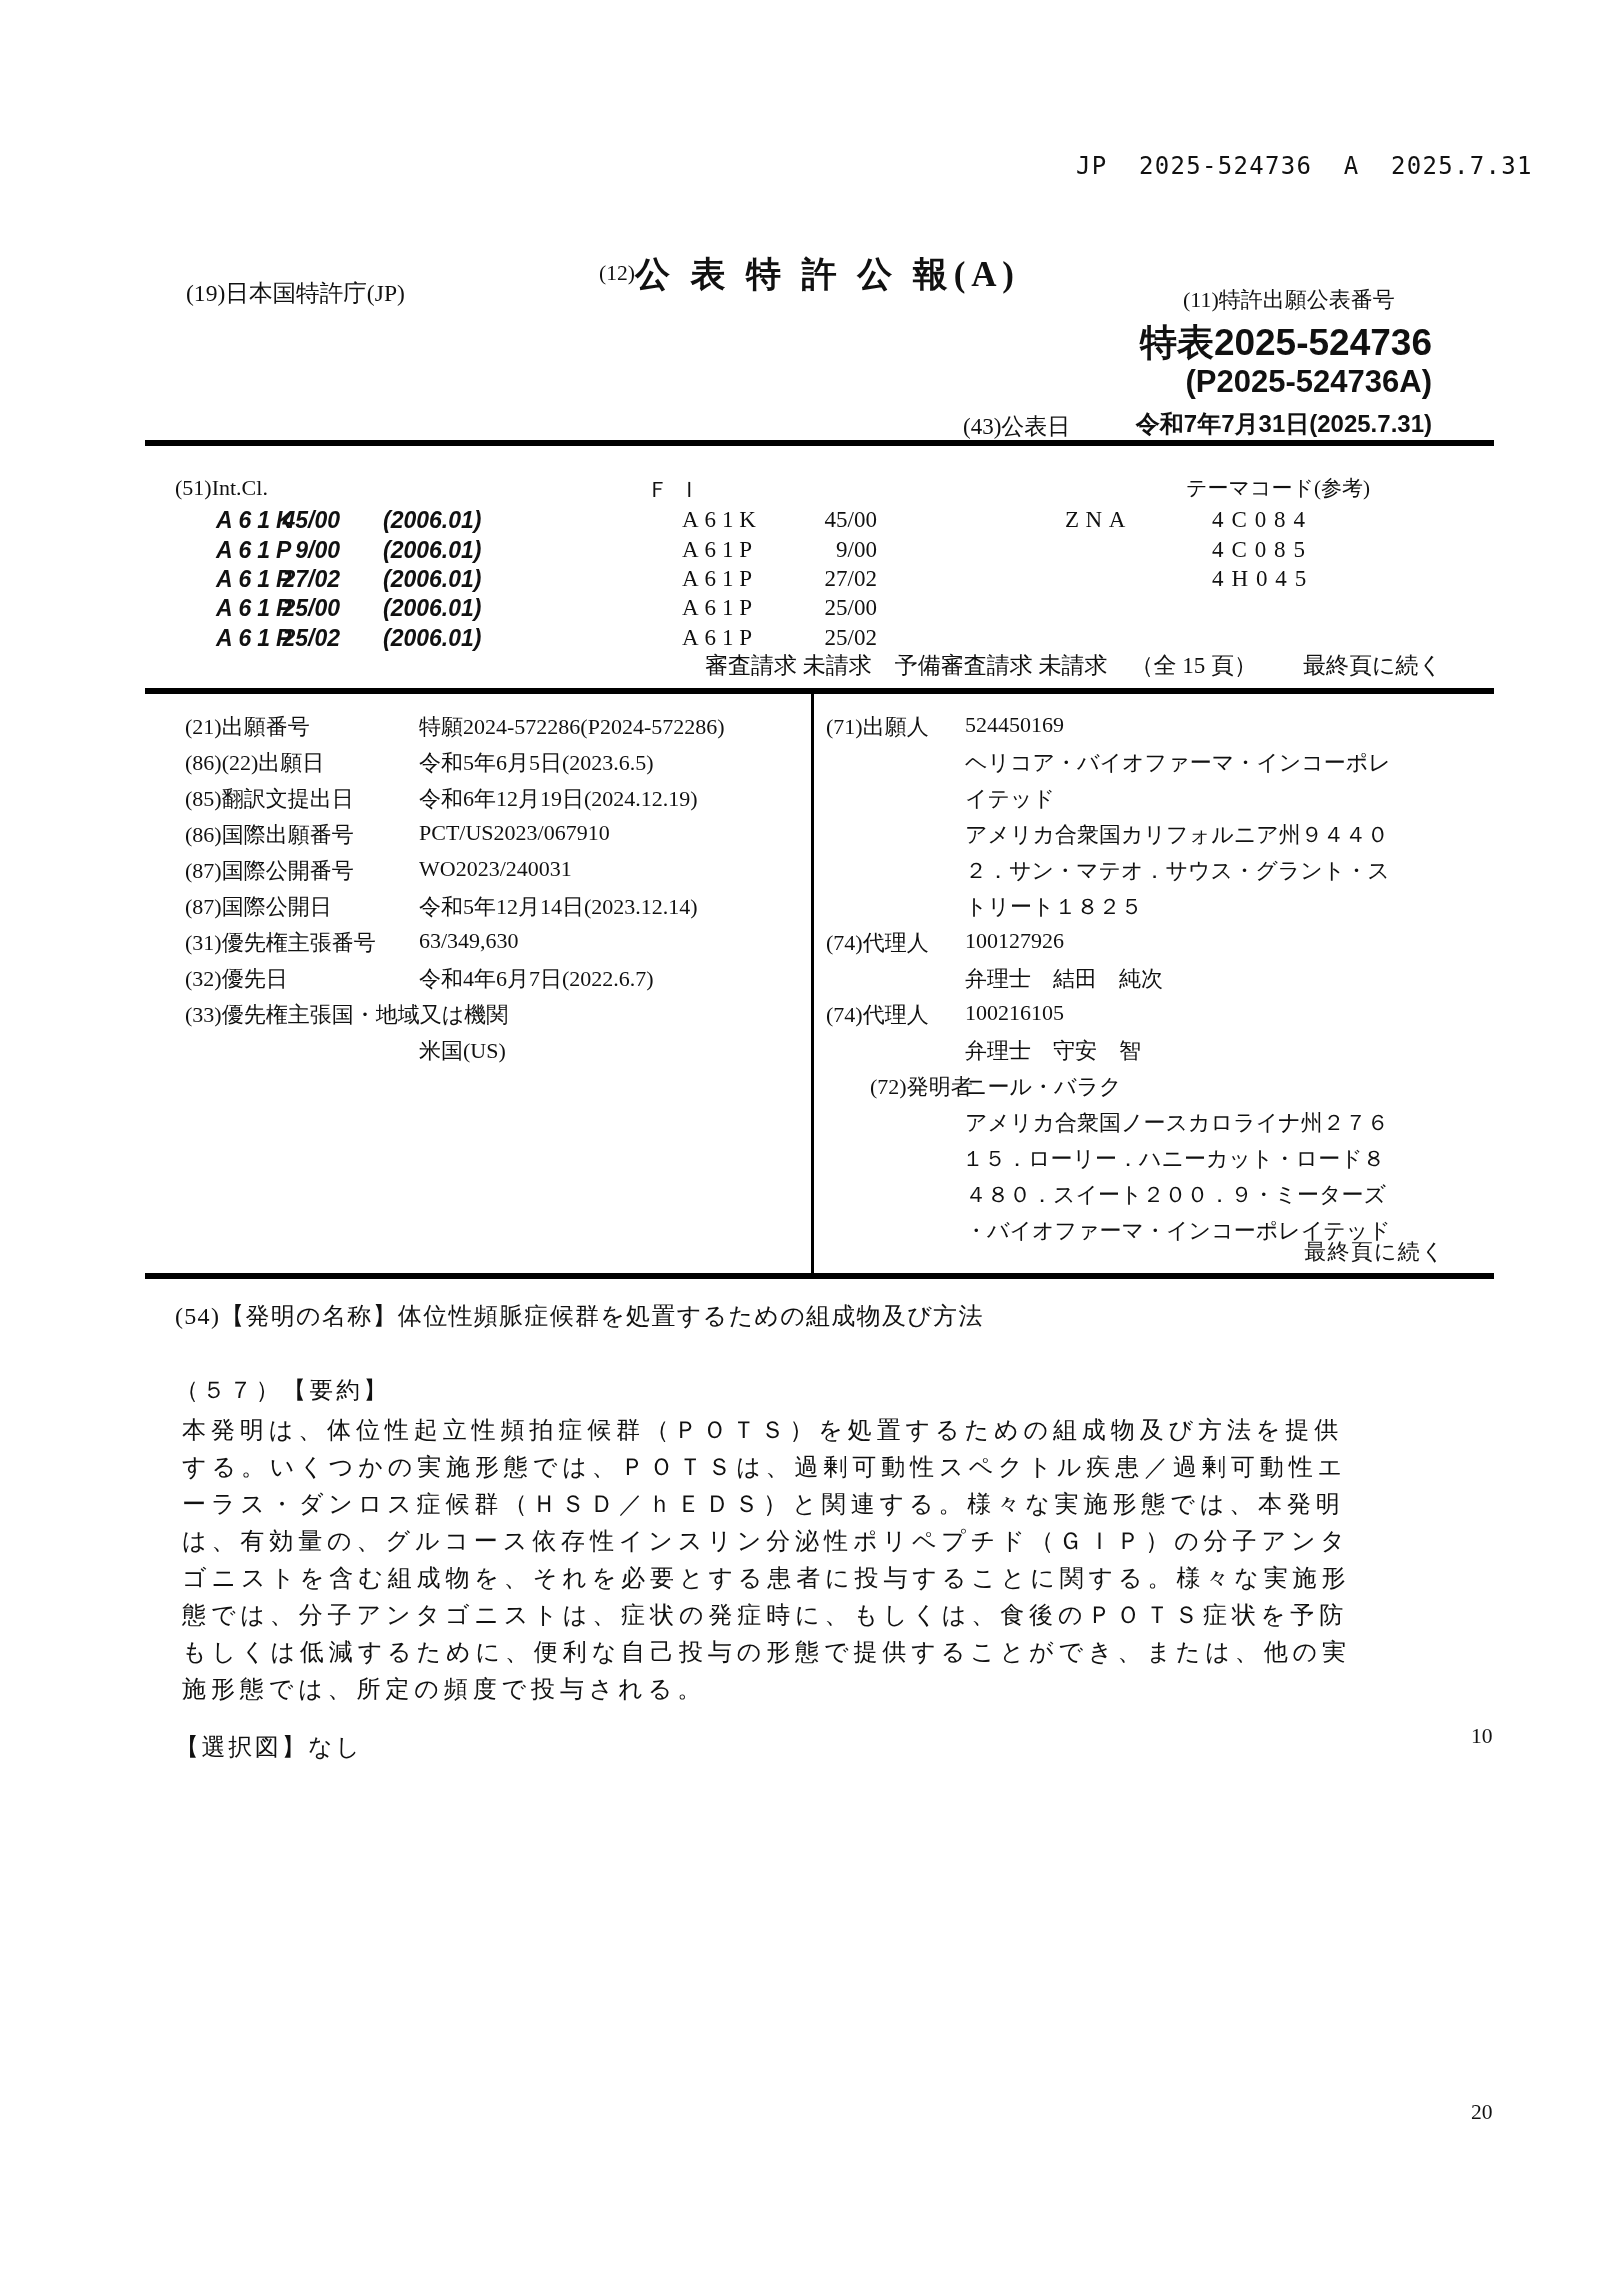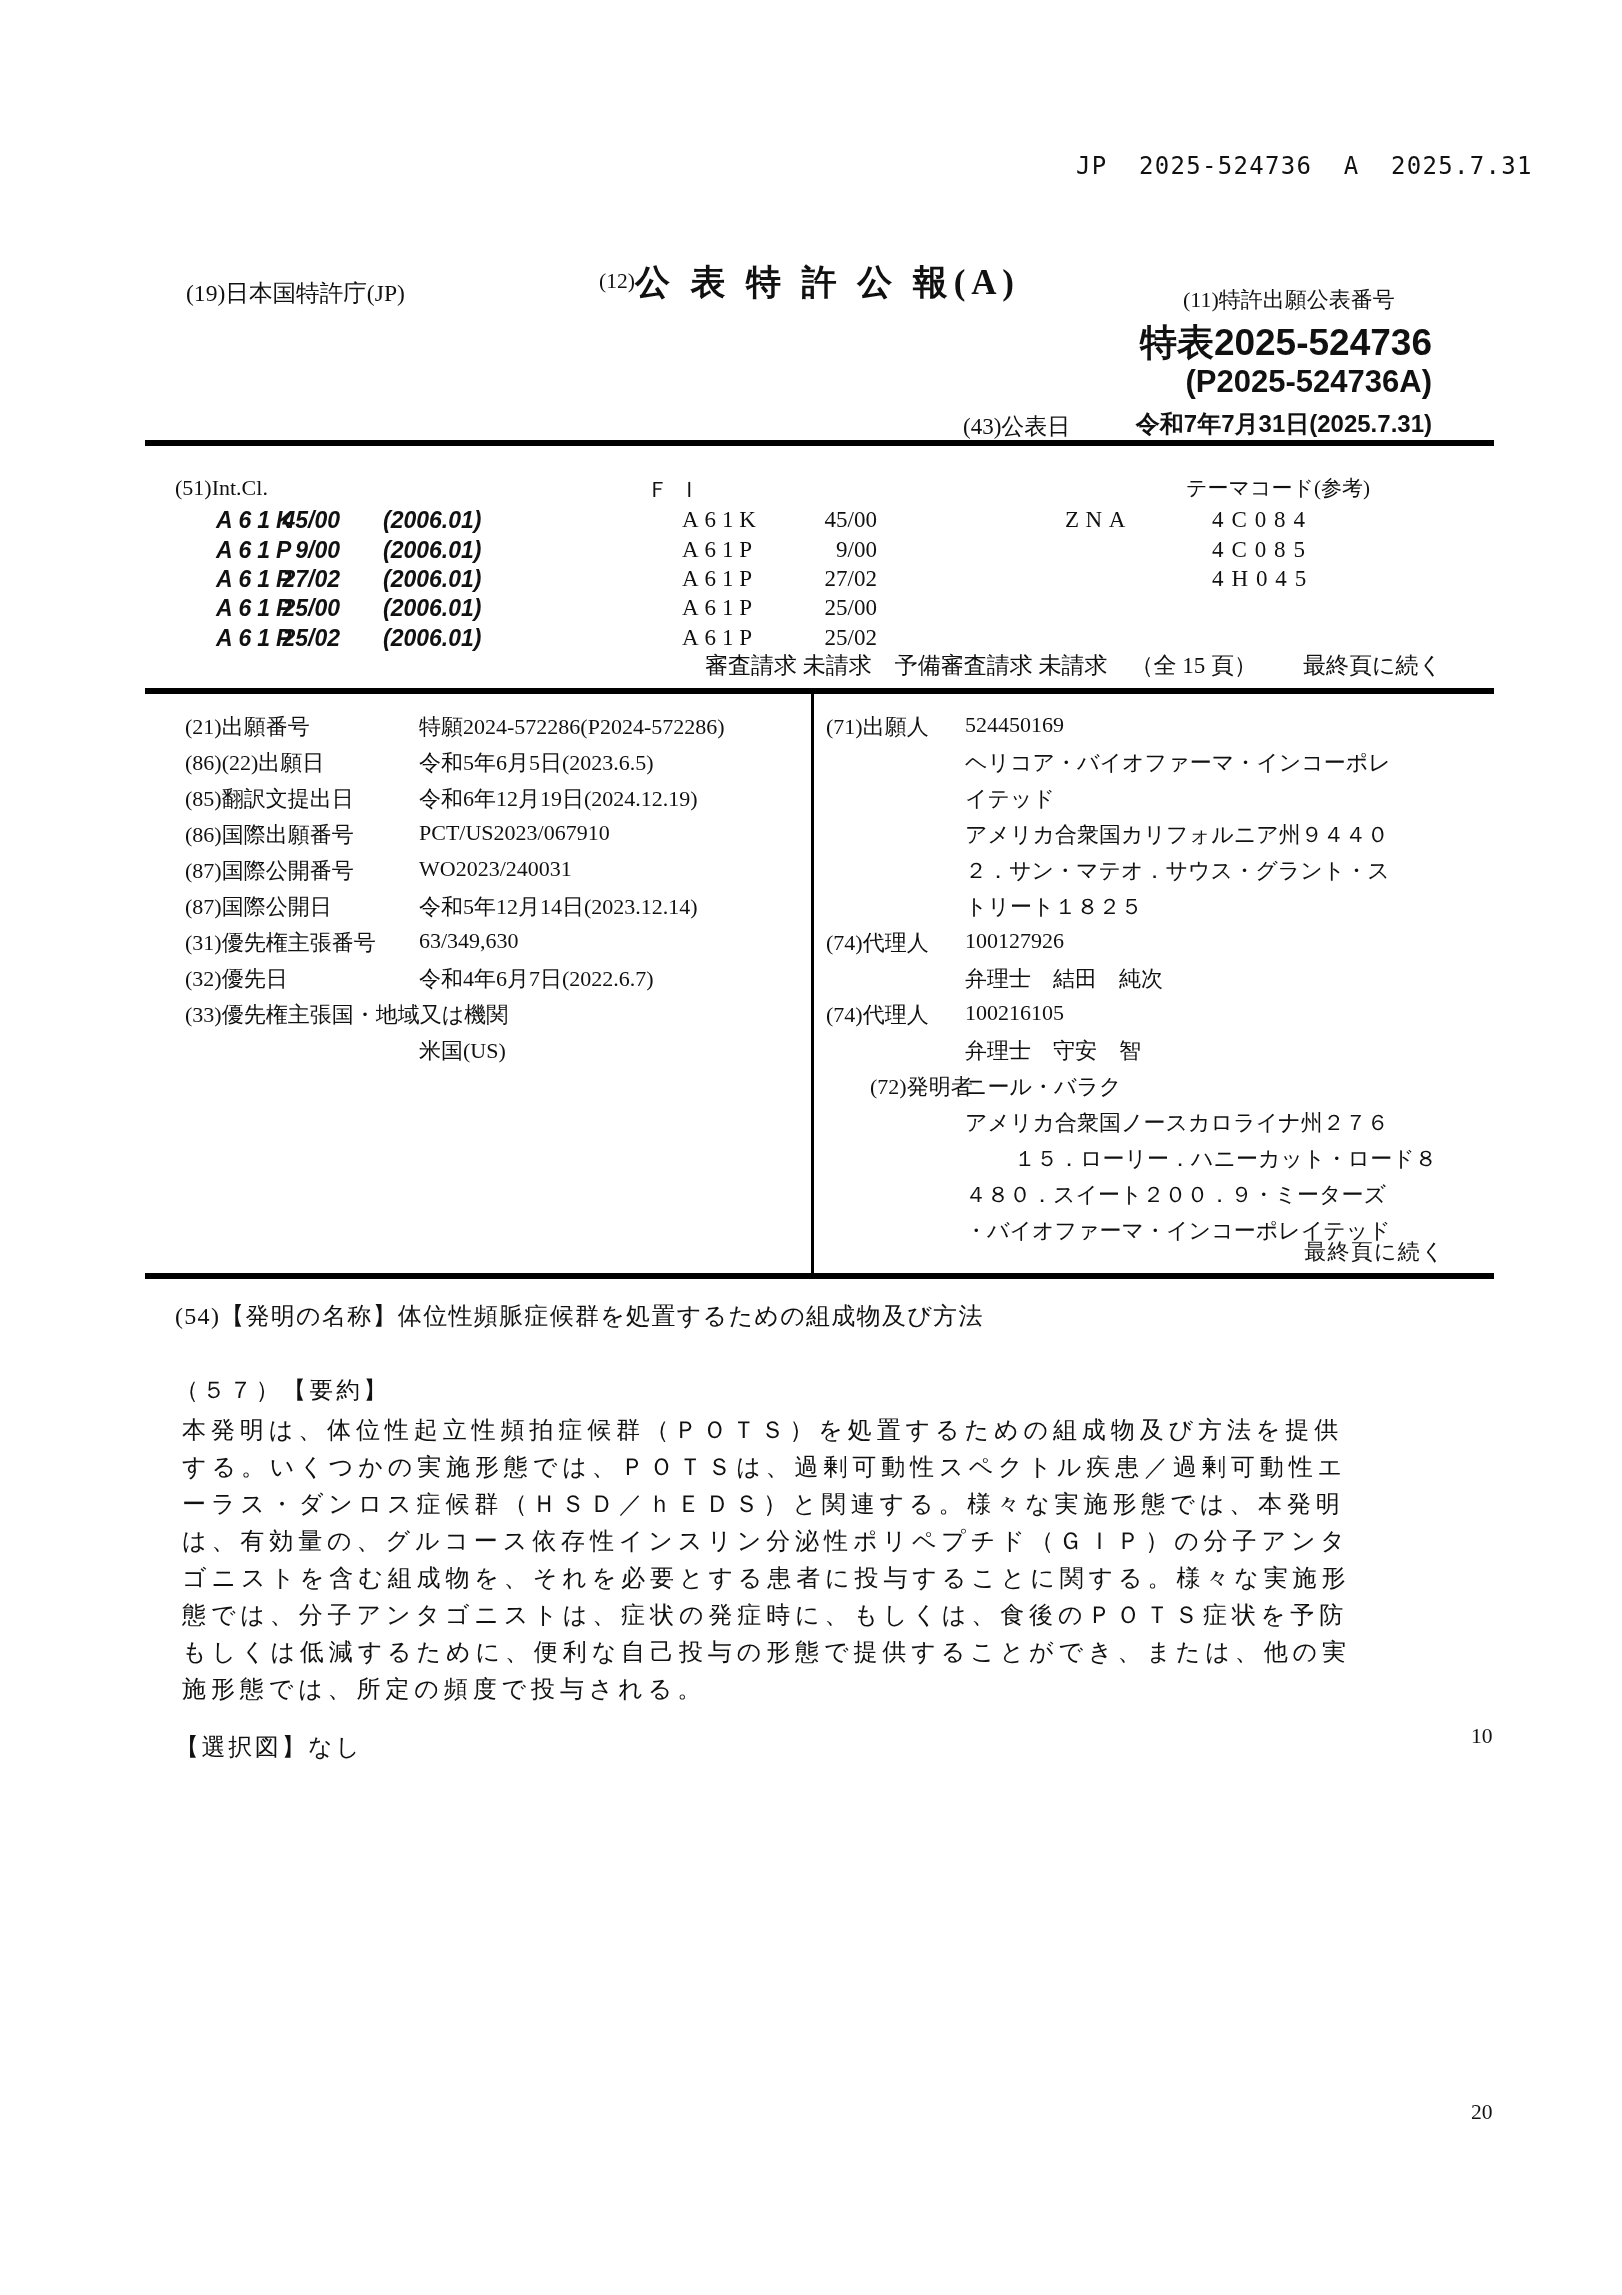--- a/index.html
+++ b/index.html
@@ -5,21 +5,21 @@
   html,body{margin:0;padding:0;background:#fff;}
   .page{position:relative;width:1623px;height:2295px;background:#ffffff;color:#111;
         font-family:"Liberation Serif",serif;overflow:hidden;}
 
   
   .header-num{position:absolute;left:1076px;top:152px;font-family:"DejaVu Sans Mono",monospace;
               font-size:24px;letter-spacing:1.3px;white-space:pre;}
 
   
   .office{position:absolute;left:186px;top:277px;font-size:23.6px;}
-  .kind{position:absolute;left:599px;top:259px;white-space:pre;}
+  .kind{position:absolute;left:599px;top:251px;white-space:pre;}
   .kind-num{font-size:21.6px;position:relative;top:-6.5px;}
   .kind-title{font-size:35px;font-weight:bold;letter-spacing:5.9px;}
   .pubnum-label{position:absolute;left:1183px;top:285px;font-size:22px;}
   .pubnum{position:absolute;right:191px;top:318px;font-size:37px;font-weight:bold;
           font-family:"Liberation Sans",sans-serif;}
   .pubnum-paren{position:absolute;right:191px;top:364px;font-size:31px;font-weight:bold;
           font-family:"Liberation Sans",sans-serif;}
   .pubdate-label{position:absolute;left:963px;top:411px;font-size:23px;}
   .pubdate-value{position:absolute;right:191px;top:408px;font-size:24px;font-weight:bold;
           font-family:"Liberation Sans",sans-serif;}
@@ -208,21 +208,21 @@
         <span class="bib-value" style="left: 965px;">弁理士　守安　智</span>
       </div>
       <div class="bib-row" style="top: 1072px;">
         <span class="bib-label" style="left: 826px; margin-left: 44px;">(72)発明者</span>
         <span class="bib-value" style="left: 965px;">ニール・バラク</span>
       </div>
       <div class="bib-row" style="top: 1108px;">
         <span class="bib-value" style="left: 965px;">アメリカ合衆国ノースカロライナ州２７６</span>
       </div>
       <div class="bib-row" style="top: 1144px;">
-        <span class="bib-value" style="left: 1014px;">１５．ローリー．ハニーカット・ロード８</span>
+        <span class="bib-value" style="left: 962px;">１５．ローリー．ハニーカット・ロード８</span>
       </div>
       <div class="bib-row" style="top: 1180px;">
         <span class="bib-value" style="left: 965px;">４８０．スイート２００．９・ミーターズ</span>
       </div>
       <div class="bib-row" style="top: 1216px;">
         <span class="bib-value" style="left: 965px;">・バイオファーマ・インコーポレイテッド</span>
       </div>
     </div>
   <div class="continued-biblio">最終頁に続く</div>
 

